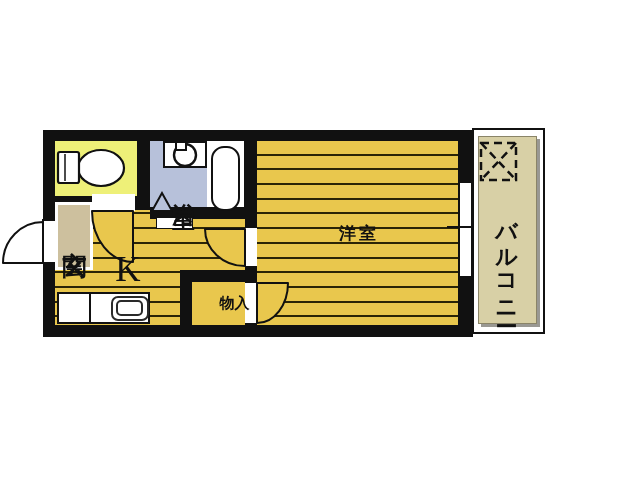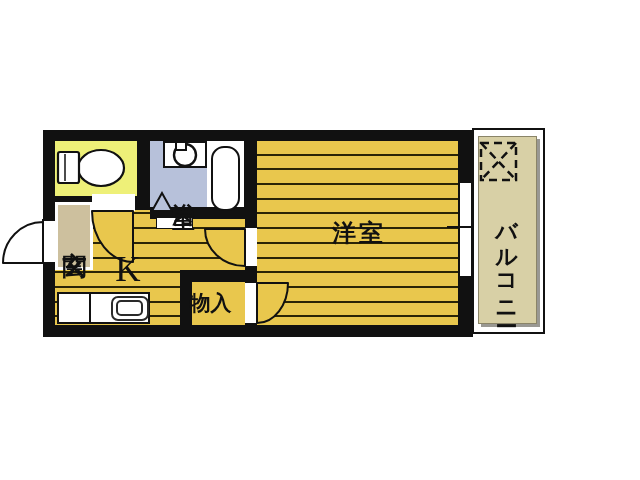--- a/index.html
+++ b/index.html
@@ -110,19 +110,19 @@
       <rect x="481" y="143" width="35" height="37"></rect>
       <line x1="481" y1="143" x2="516" y2="180"></line>
       <line x1="516" y1="143" x2="481" y2="180"></line>
     </g>
   </svg>
 
   <div class="abs label vtext" style="left:170px;top:160px;width:28px;height:54px;font-size:23px;font-weight:600;">浴室</div>
 
   <div class="abs label" style="left:110px;top:251px;width:36px;height:38px;font-size:35px;font-family:'Liberation Serif','DejaVu Serif',serif;">K</div>
 
-  <div class="abs label" style="left:329px;top:220px;width:60px;height:28px;font-size:24px;font-weight:600;letter-spacing:3px;">洋室</div>
+  <div class="abs label" style="left:329px;top:220px;width:60px;height:28px;font-size:17px;font-weight:600;letter-spacing:3px;">洋室</div>
 
-  <div class="abs label" style="left:180px;top:291px;width:61px;height:25px;font-size:21px;font-weight:600;">物入</div>
+  <div class="abs label" style="left:204px;top:291px;width:61px;height:25px;font-size:15px;font-weight:600;">物入</div>
 
   <div class="abs label vtext" style="left:494px;top:194px;width:26px;height:134px;font-size:22px;font-weight:600;letter-spacing:2px;">バルコニー</div>
 
 </div>
 
 </body></html>

